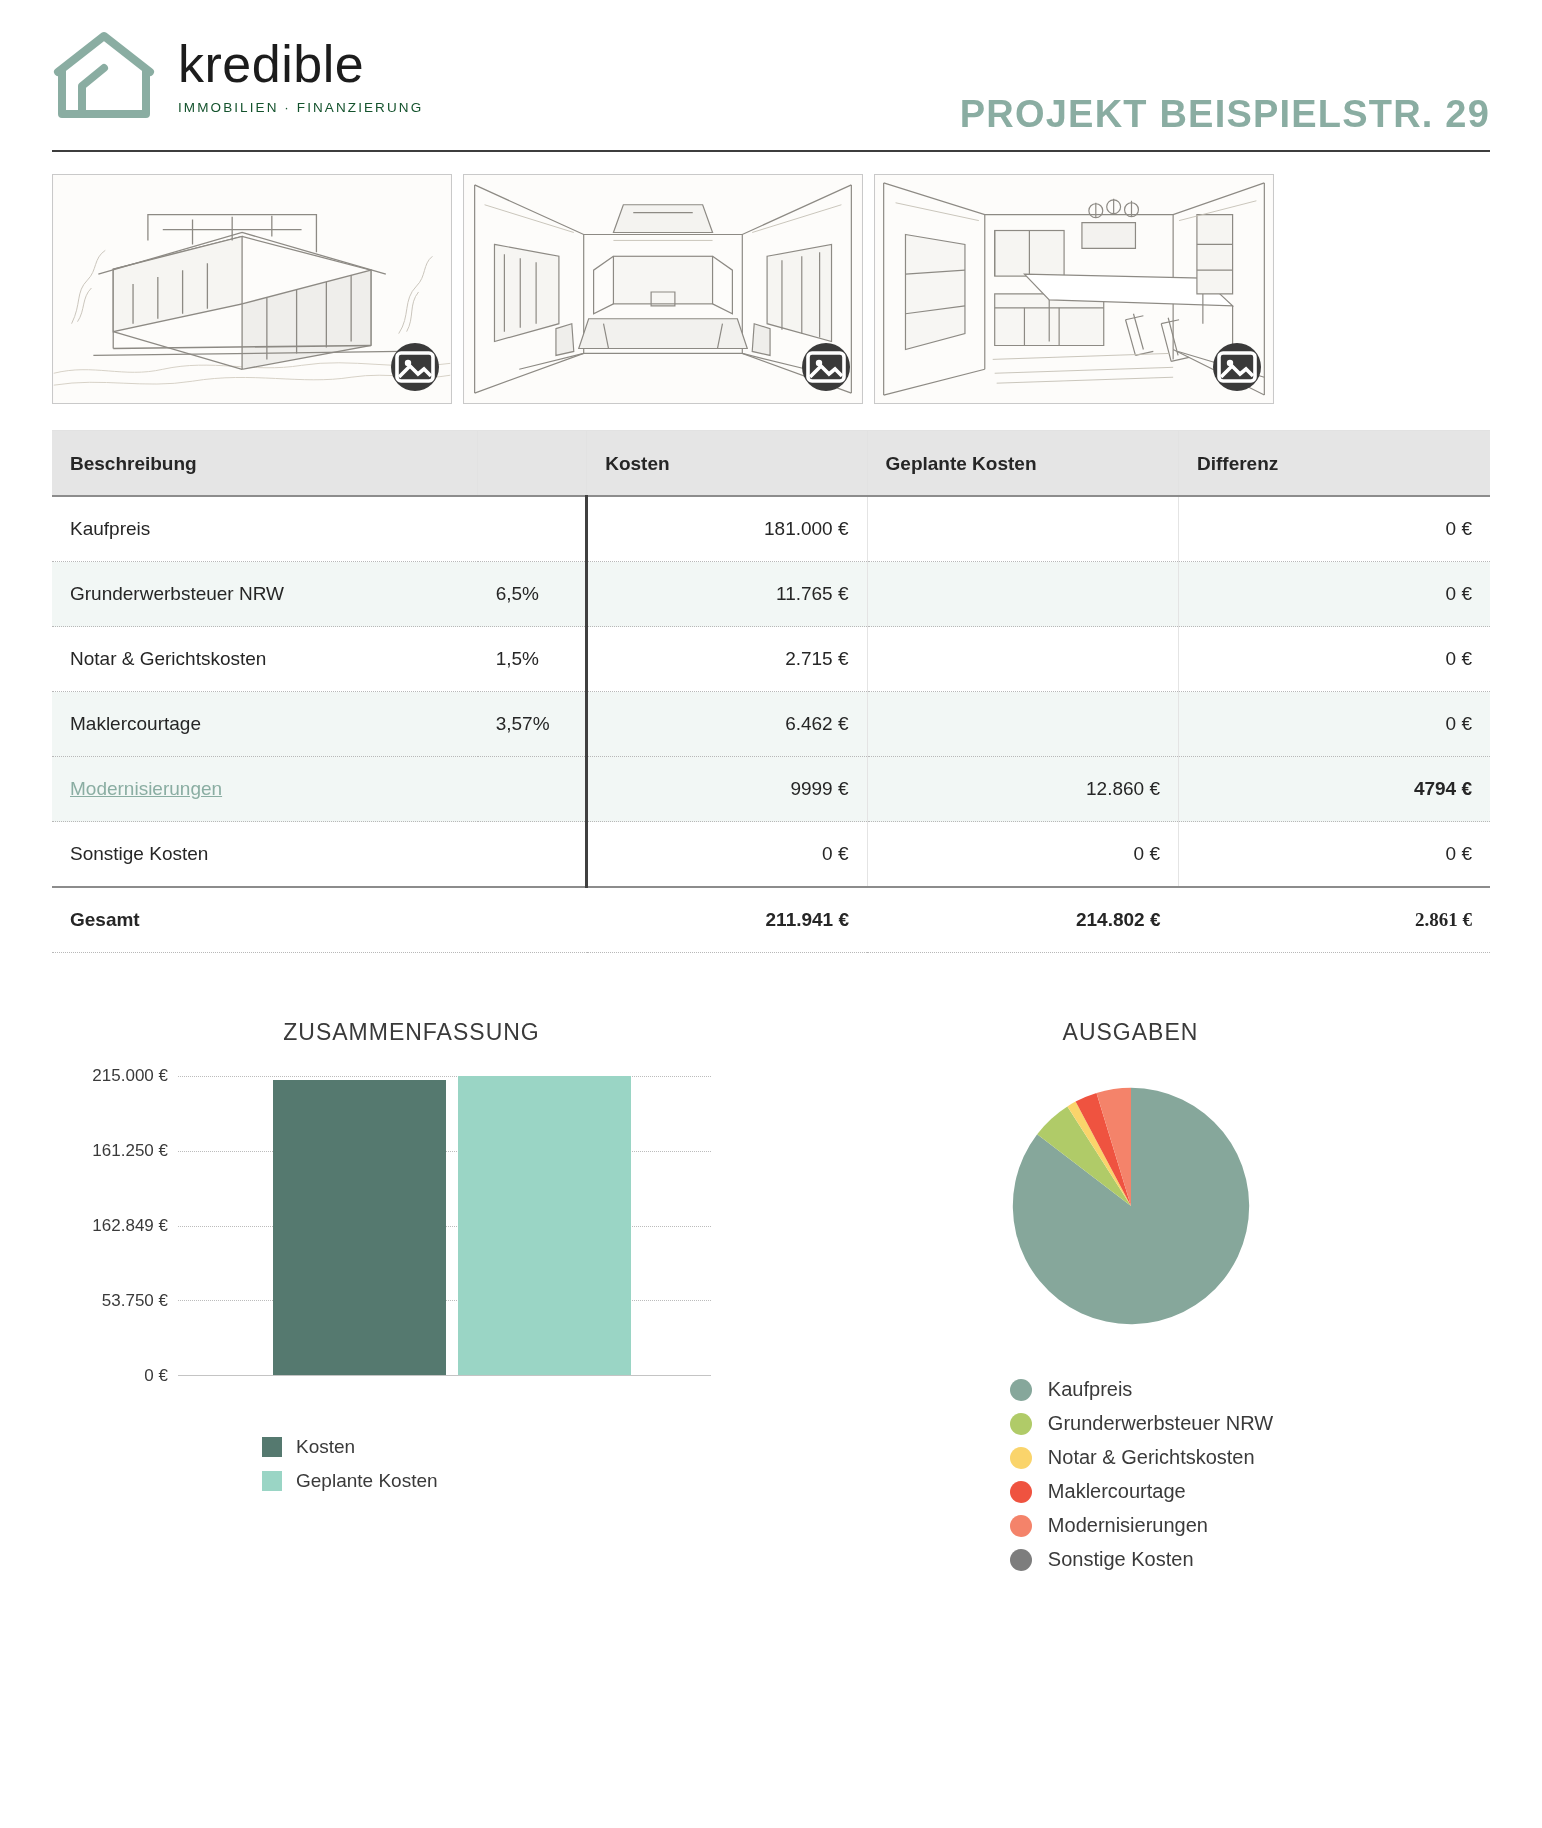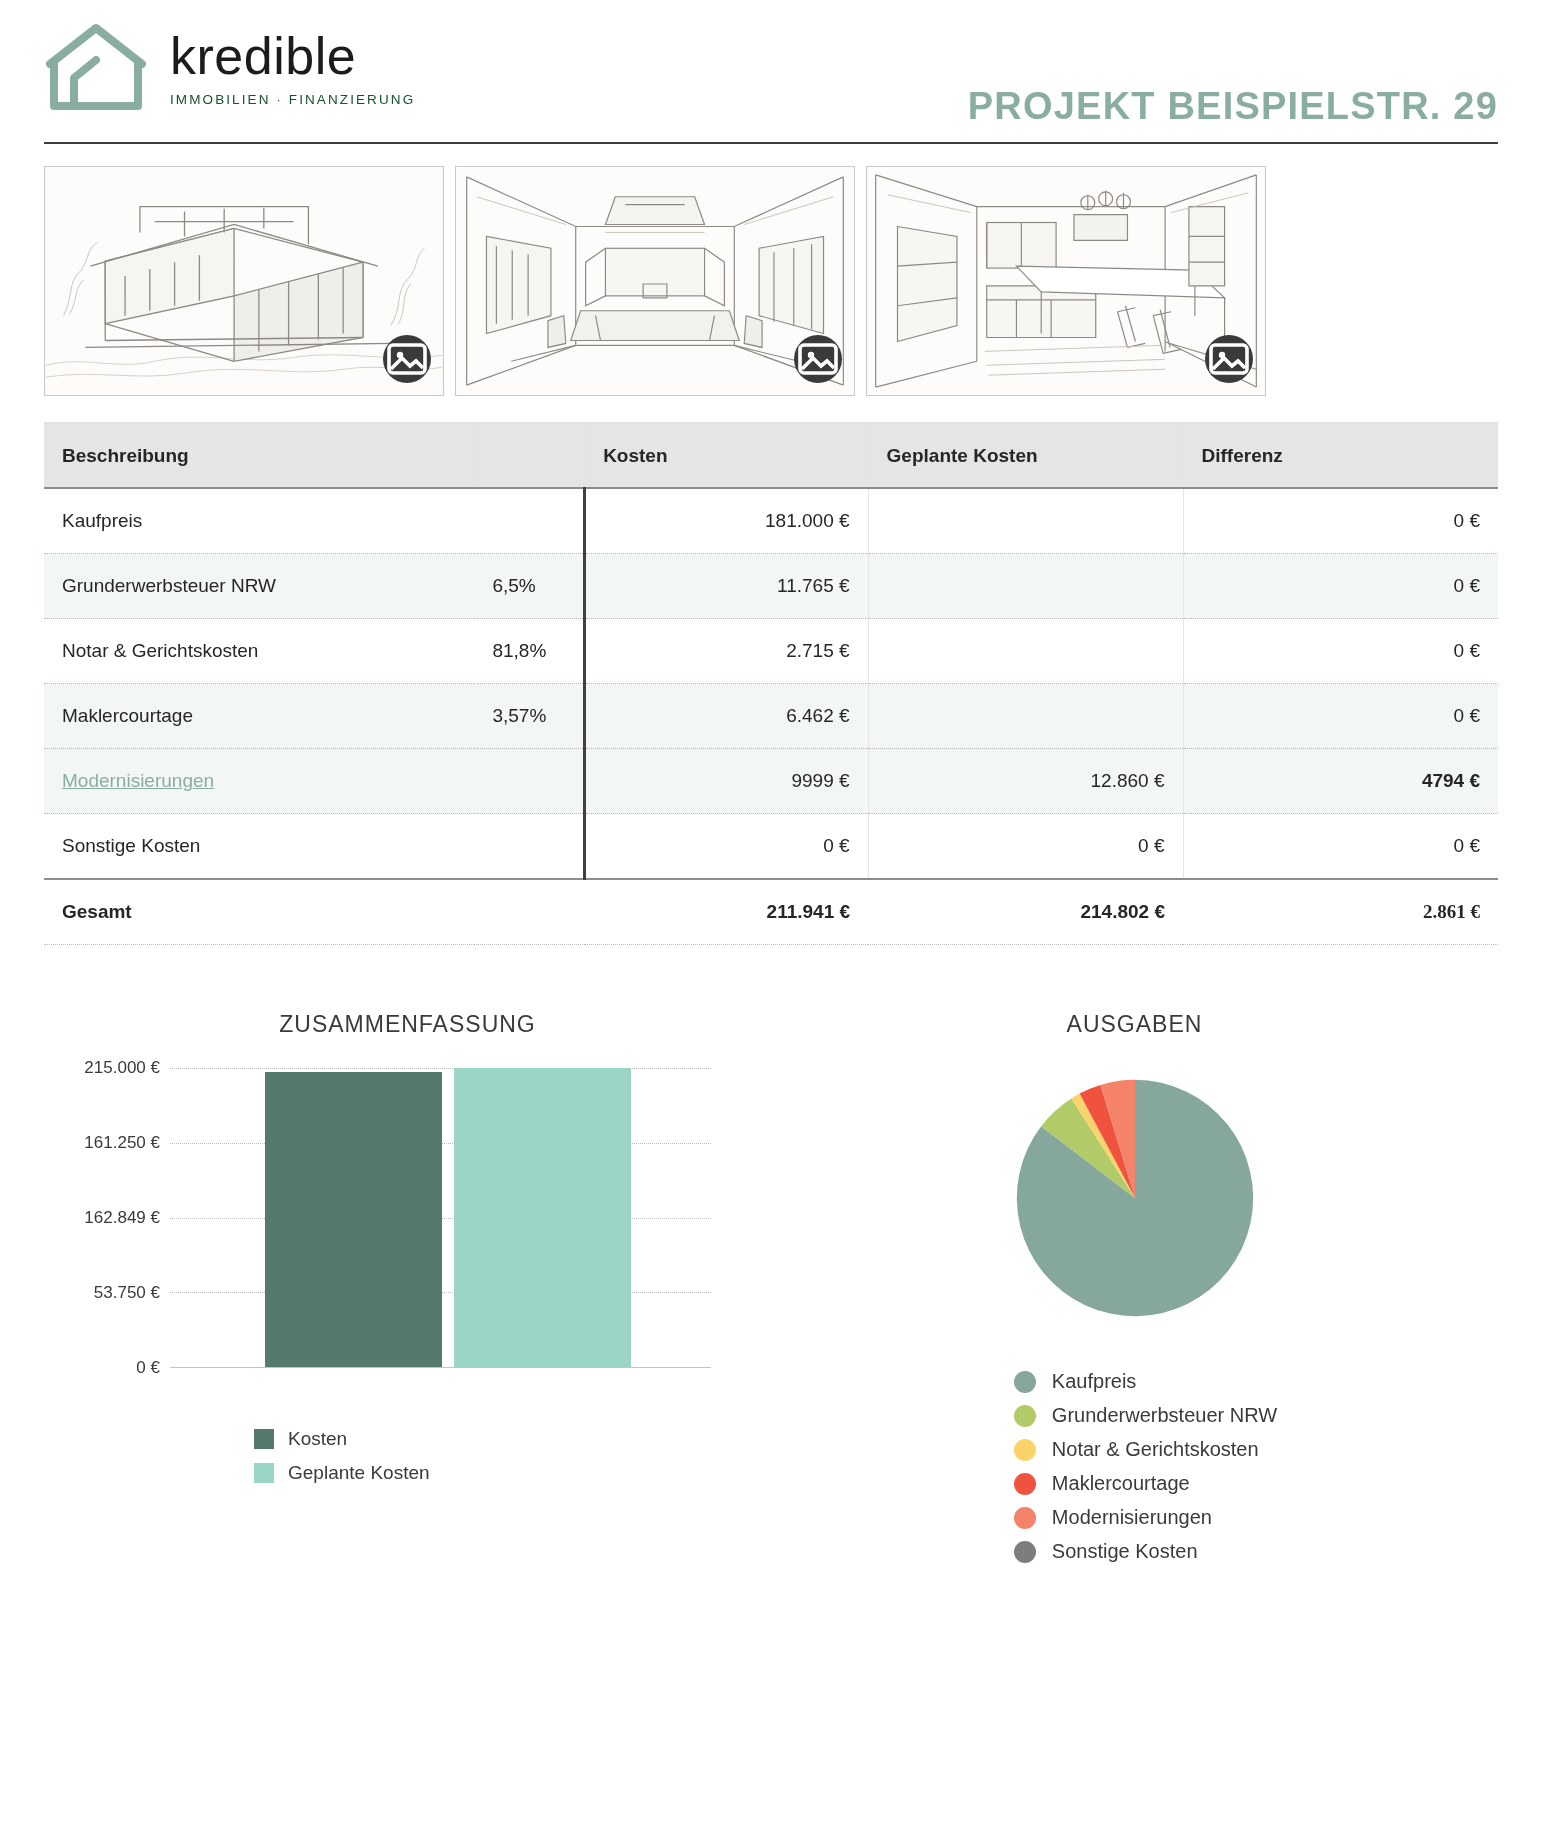--- a/index.html
+++ b/index.html
@@ -4,21 +4,21 @@
 <style>
   * { box-sizing: border-box; margin: 0; padding: 0; }
   html, body {
     width: 1542px;
     background: #ffffff;
     font-family: "Liberation Sans", sans-serif;
     color: #2b2b2b;
   }
   body { width: 1542px; min-height: 1828px; position: relative; }
 
-  .page { width: 1542px; padding: 4px; position: relative; }
+  .page { width: 1542px; padding: 12px; position: relative; }
 
   
   .header {
     position: relative;
     height: 140px;
     margin: 0 40px;
     border-bottom: 2px solid #3d3d3d;
     display: flex;
     align-items: flex-start;
     justify-content: space-between;
@@ -385,21 +385,21 @@
         <tr class="alt">
           <td>Grunderwerbsteuer NRW</td>
           <td class="pct vline-r">6,5%</td>
           <td class="num vline-l">11.765 €</td>
           <td class="num thinline-l"></td>
           <td class="num thinline-l">0 €</td>
         </tr>
 
         <tr>
           <td>Notar &amp; Gerichtskosten</td>
-          <td class="pct vline-r">81,8%</td>
+          <td class="pct vline-r">1,5%</td>
           <td class="num vline-l">2.715 €</td>
           <td class="num thinline-l"></td>
           <td class="num thinline-l">0 €</td>
         </tr>
 
         <tr class="alt">
           <td>Maklercourtage</td>
           <td class="pct vline-r">3,57%</td>
           <td class="num vline-l">6.462 €</td>
           <td class="num thinline-l"></td>

